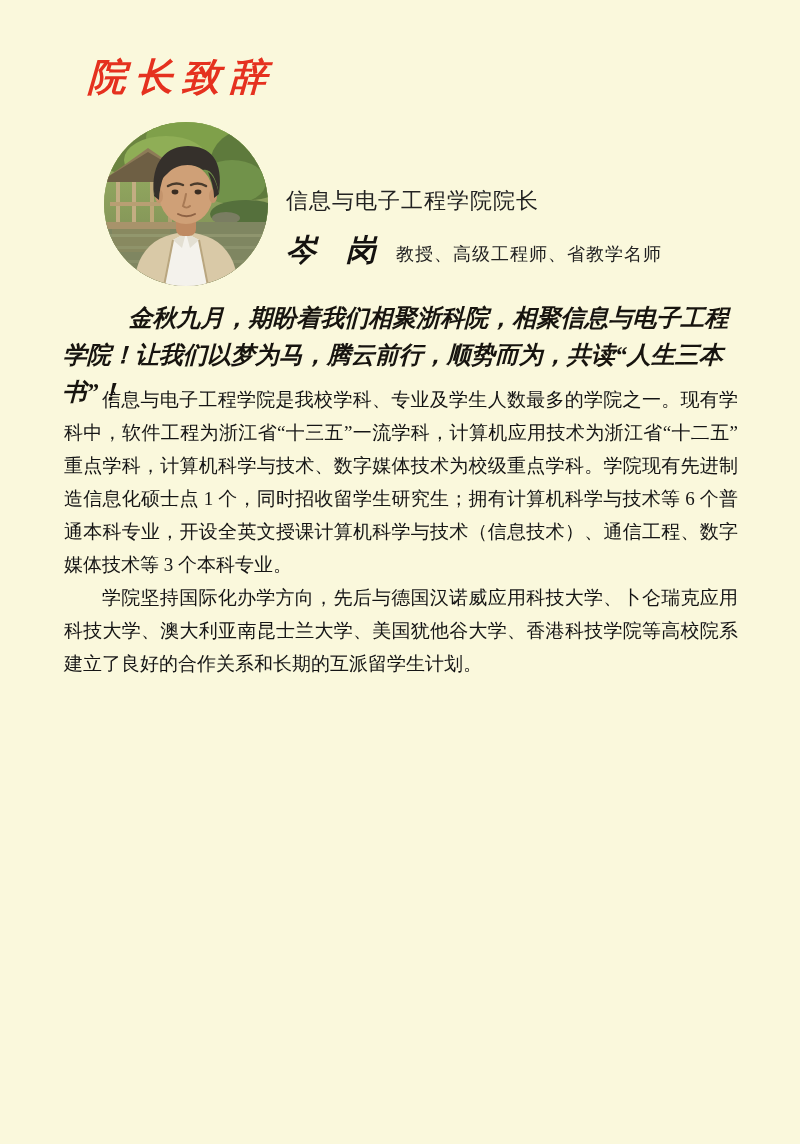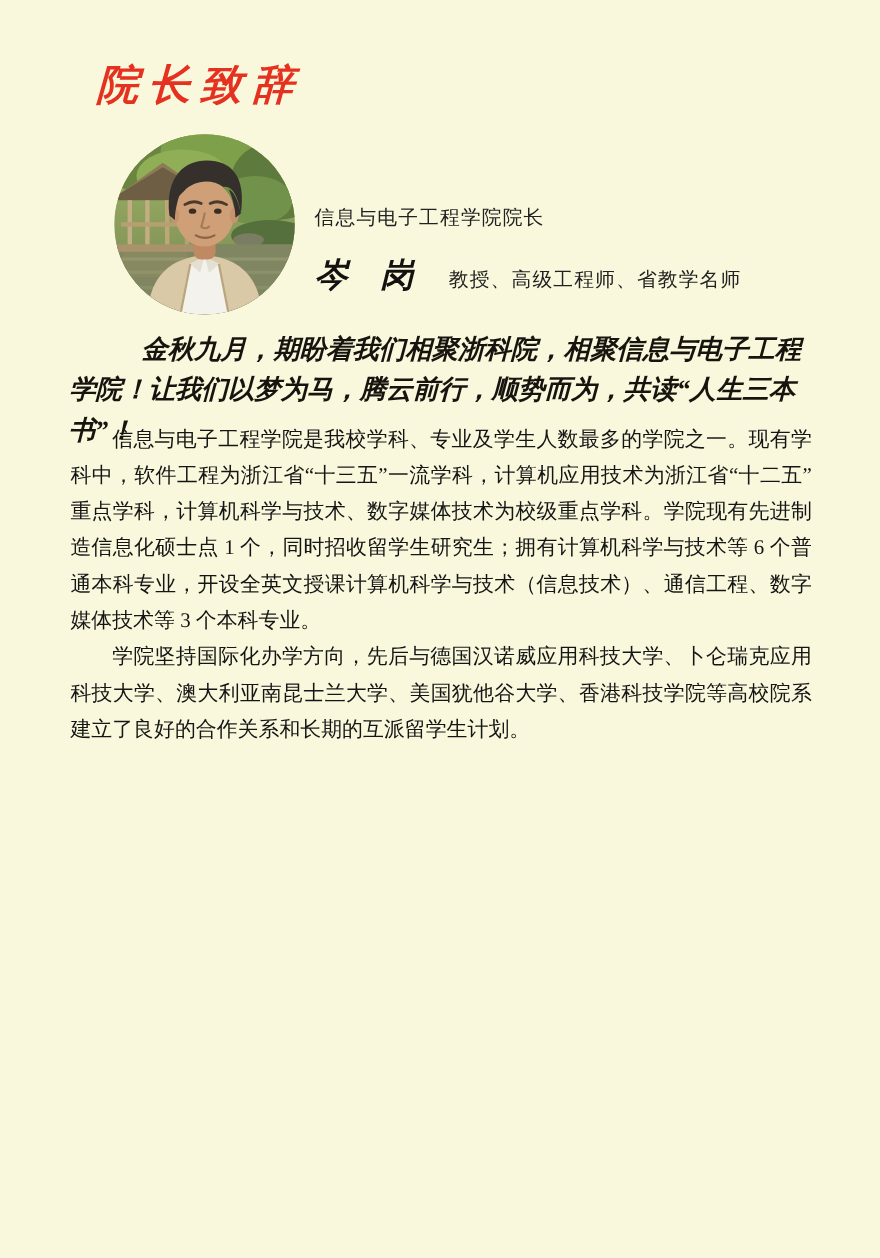--- a/index.html
+++ b/index.html
@@ -39,41 +39,41 @@
     border-radius: 50%;
     overflow: hidden;
     background: #8fa45c;
   }
   .photo-wrap svg { display: block; }
 
   .profile-role {
     position: absolute;
     left: 286px;
     top: 186px;
-    font-size: 18px;
+    font-size: 22px;
     letter-spacing: 1px;
     color: #222;
   }
   .name-line {
     position: absolute;
     left: 286px;
     top: 230px;
     display: flex;
     align-items: baseline;
   }
   .name-char {
     font-size: 30px;
     font-weight: bold;
     font-style: italic;
     color: #141210;
     font-family: "Liberation Serif", serif;
   }
   .name-char + .name-char { margin-left: 30px; }
   .name-titles {
-    margin-left: 32px;
+    margin-left: 20px;
     font-size: 18px;
     letter-spacing: 1px;
     color: #222;
   }
 
   
   .intro {
     position: absolute;
     left: 63px;
     top: 300px;

